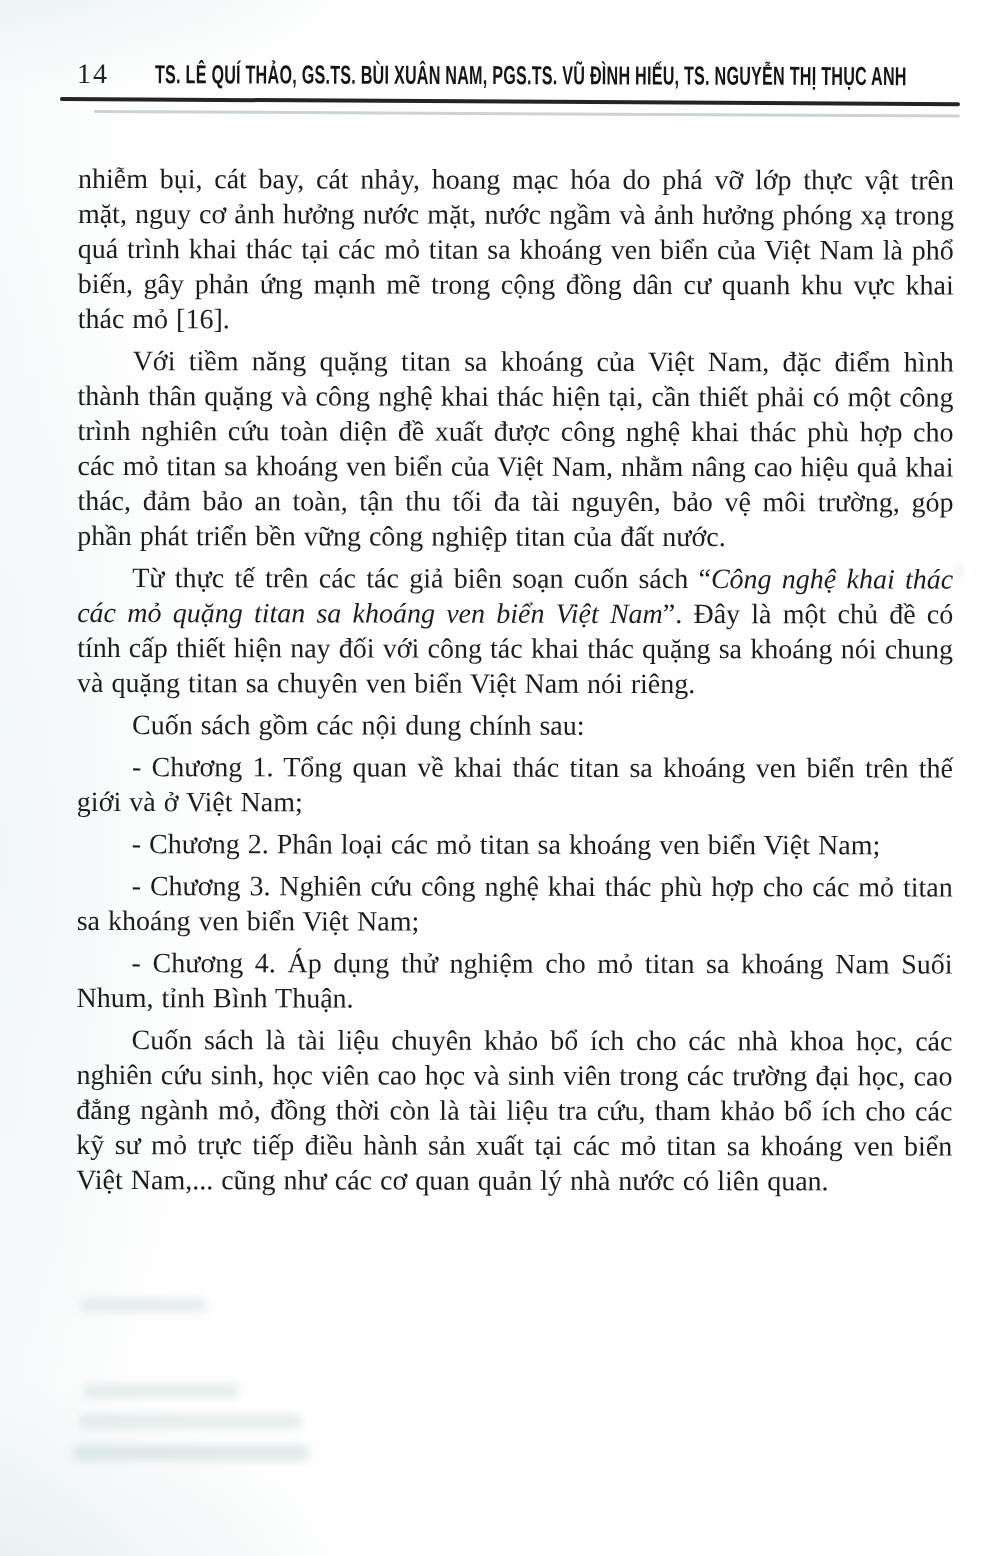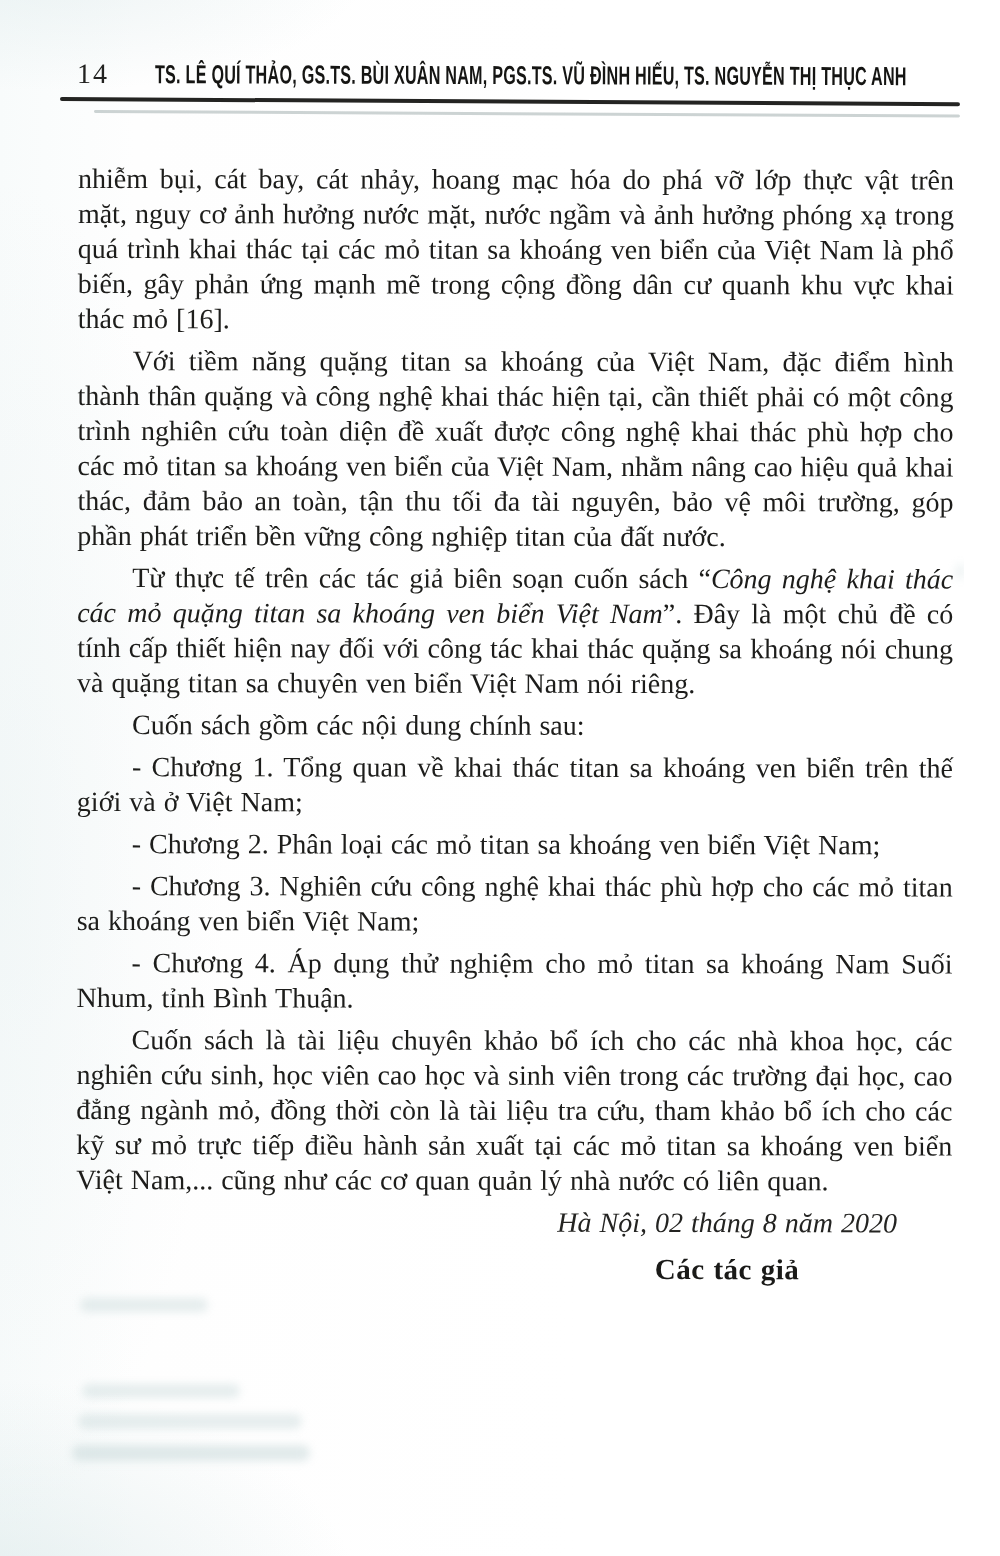--- a/index.html
+++ b/index.html
@@ -107,24 +107,20 @@
     <p class="continuation">nhiễm bụi, cát bay, cát nhảy, hoang mạc hóa do phá vỡ lớp thực vật trên mặt, nguy cơ ảnh hưởng nước mặt, nước ngầm và ảnh hưởng phóng xạ trong quá trình khai thác tại các mỏ titan sa khoáng ven biển của Việt Nam là phổ biến, gây phản ứng mạnh mẽ trong cộng đồng dân cư quanh khu vực khai thác mỏ [16].</p>
     <p>Với tiềm năng quặng titan sa khoáng của Việt Nam, đặc điểm hình thành thân quặng và công nghệ khai thác hiện tại, cần thiết phải có một công trình nghiên cứu toàn diện đề xuất được công nghệ khai thác phù hợp cho các mỏ titan sa khoáng ven biển của Việt Nam, nhằm nâng cao hiệu quả khai thác, đảm bảo an toàn, tận thu tối đa tài nguyên, bảo vệ môi trường, góp phần phát triển bền vững công nghiệp titan của đất nước.</p>
     <p><span>Từ thực tế trên các tác giả biên soạn cuốn sách “</span><span class="book-title">Công nghệ khai thác các mỏ quặng titan sa khoáng ven biển Việt Nam</span><span>”. Đây là một chủ đề có tính cấp thiết hiện nay đối với công tác khai thác quặng sa khoáng nói chung và quặng titan sa chuyên ven biển Việt Nam nói riêng.</span></p>
     <p>Cuốn sách gồm các nội dung chính sau:</p>
     <p>- Chương 1. Tổng quan về khai thác titan sa khoáng ven biển trên thế giới và ở Việt Nam;</p>
     <p>- Chương 2. Phân loại các mỏ titan sa khoáng ven biển Việt Nam;</p>
     <p>- Chương 3. Nghiên cứu công nghệ khai thác phù hợp cho các mỏ titan sa khoáng ven biển Việt Nam;</p>
     <p>- Chương 4. Áp dụng thử nghiệm cho mỏ titan sa khoáng Nam Suối Nhum, tỉnh Bình Thuận.</p>
     <p>Cuốn sách là tài liệu chuyên khảo bổ ích cho các nhà khoa học, các nghiên cứu sinh, học viên cao học và sinh viên trong các trường đại học, cao đẳng ngành mỏ, đồng thời còn là tài liệu tra cứu, tham khảo bổ ích cho các kỹ sư mỏ trực tiếp điều hành sản xuất tại các mỏ titan sa khoáng ven biển Việt Nam,... cũng như các cơ quan quản lý nhà nước có liên quan.</p>
 
-    <div class="signature">
-      <div class="sig-date">Hà Nội, 02 tháng 8 năm 2020</div>
-      <div class="sig-name">Các tác giả</div>
-    </div>
   </div>
 
   <div class="smudge s1"></div>
   <div class="smudge s2"></div>
   <div class="smudge s3"></div>
   <div class="smudge s4"></div>
   <div class="smudge s5"></div>
 
 </div>
 

